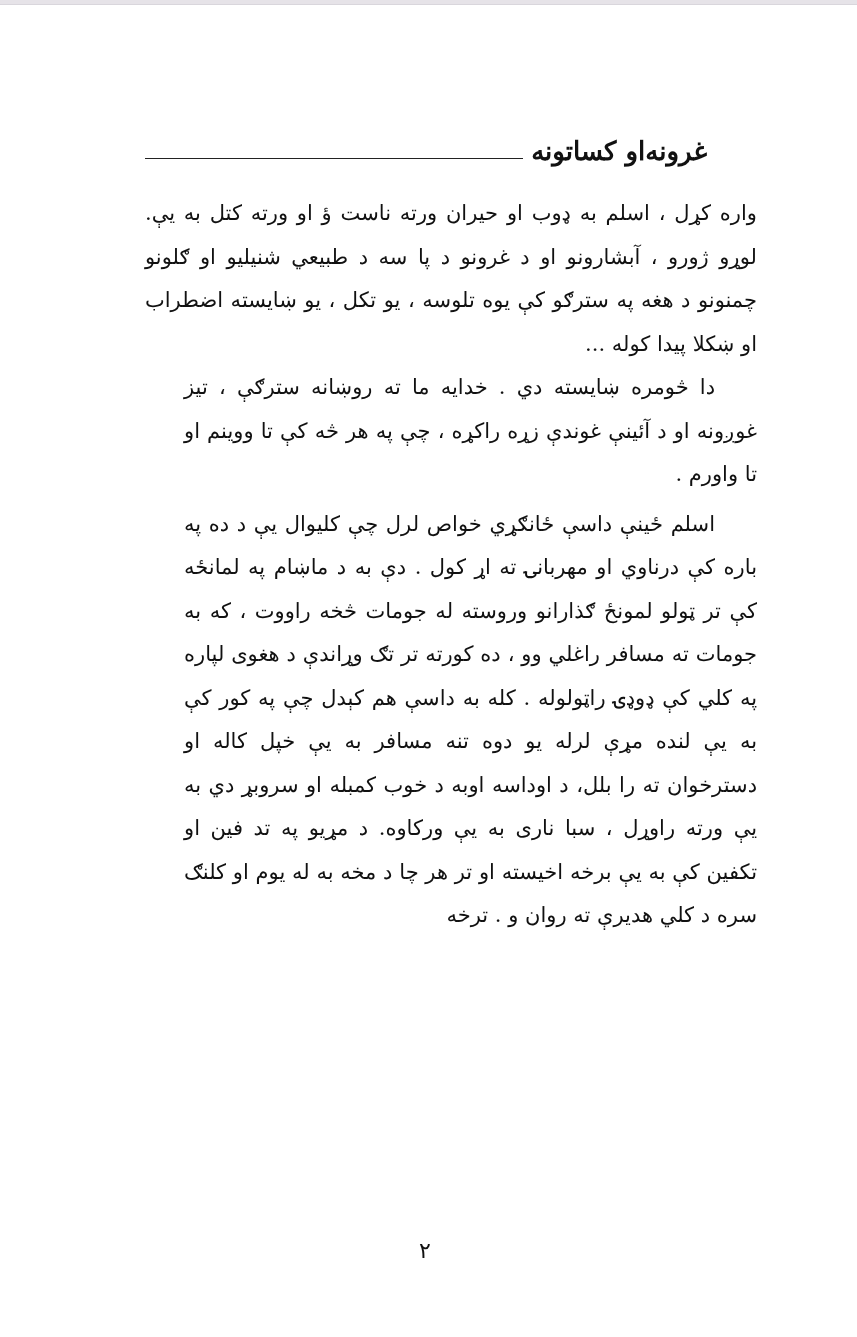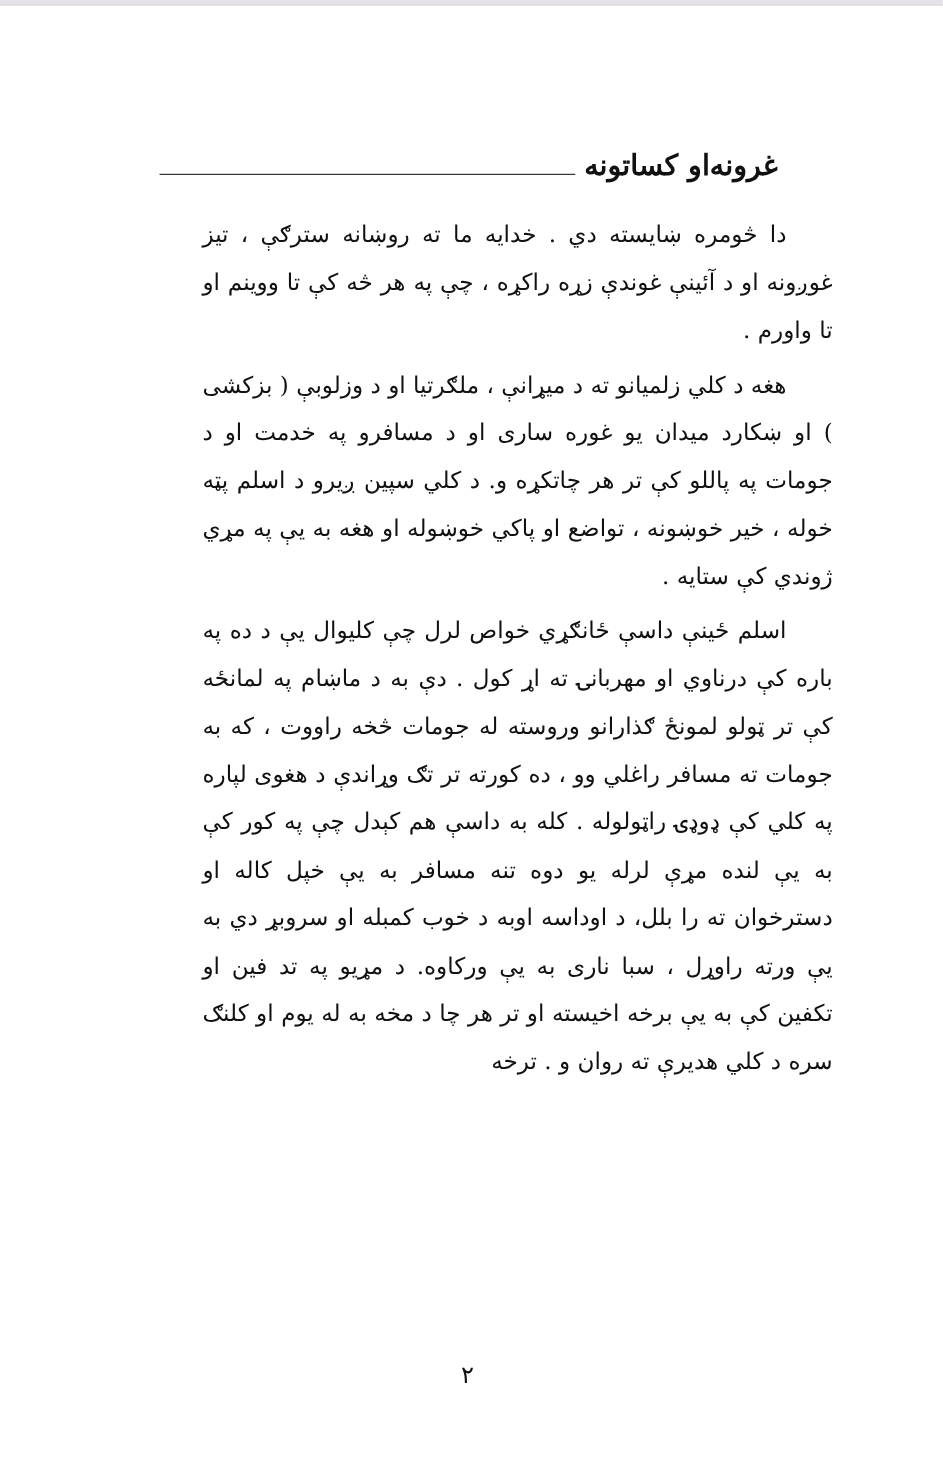--- a/index.html
+++ b/index.html
@@ -88,20 +88,20 @@
 <div class="top-bar"></div>
 
 <div class="page">
 
   <div class="running-header">
     <span class="title">غرونه‌او کساتونه</span>
     <span class="rule"></span>
   </div>
 
   <div class="body-text">
+    <p>واره کړل ، اسلم به ډوب او حیران ورته ناست ؤ  او ورته کتل به يې. لوړو ژورو ، آبشارونو او د غرونو د پا سه د طبیعي شنیلیو او ګلونو چمنونو د هغه په سترګو کې یوه تلوسه ، یو تکل ، یو ښایسته اضطراب او ښکلا پیدا کوله ...</p>
     <p class="indent">دا څومره ښایسته دي . خدایه ما ته روښانه سترګې ، تیز غوږونه او د آئینې غوندې زړه راکړه ، چې په هر څه کې تا ووینم او تا واورم .</p>
-    <p class="indent gap">هغه د کلي زلمیانو ته د میړانې ، ملګرتیا او د وزلوبې ( بزکشی ) او ښکارد میدان یو غوره ساری او د مسافرو په خدمت او د جومات په پاللو کې تر هر چاتکړه و. د کلي سپین ږیرو د اسلم پټه خوله ، خیر خوښونه ، تواضع او پاکي خوښوله او هغه به يې په مړي ژوندي کې ستایه .</p>
     <p class="indent gap">اسلم ځینې داسې ځانګړي خواص لرل چې کلیوال يې د ده په باره کې درناوي او مهربانۍ ته اړ کول . دې به د ماښام په لمانځه کې تر ټولو لمونځ ګذارانو وروسته له جومات څخه راووت ، که به جومات ته مسافر راغلي وو ، ده کورته تر تګ وړاندې د هغوی لپاره په کلي کې ډوډۍ راټولوله . کله به داسې هم کېدل چې په کور کې به يې لنده مړې لرله یو دوه تنه مسافر به يې خپل کاله او دسترخوان ته را بلل، د اوداسه اوبه د خوب کمبله او سروبړ دي به يې ورته راوړل ، سبا ناری به يې ورکاوه. د مړیو په تد فین او تکفین کې به يې برخه اخیسته او تر هر چا د مخه به له یوم او کلنګ سره د کلي هدیرې ته روان و . ترخه</p>
   </div>
 
   <div class="page-number">٢</div>
 
 </div>
 
 </body></html>

